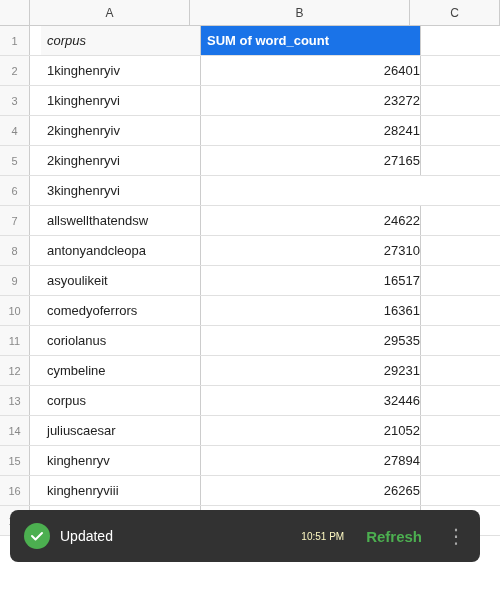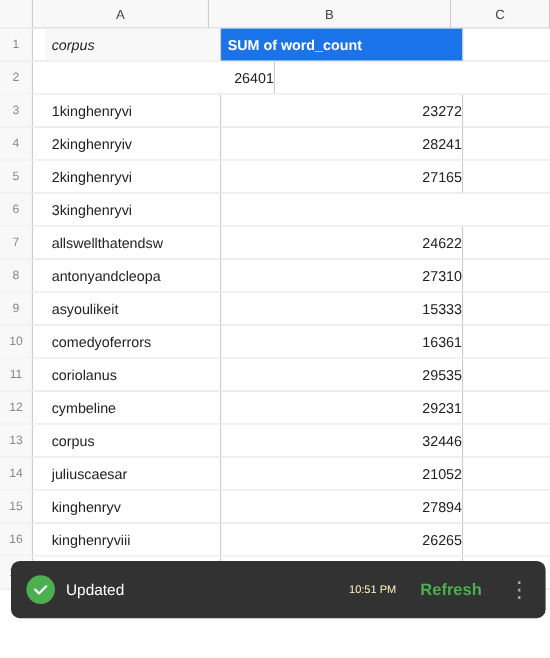--- a/index.html
+++ b/index.html
@@ -138,21 +138,21 @@
     
     .header-row {
       background: #f8f8f8;
     }
 
     
     .toast {
       position: absolute;
       bottom: 36px;
       left: 10px;
-      right: 4px;
+      right: 20px;
       height: 52px;
       background: #323232;
       border-radius: 8px;
       display: flex;
       align-items: center;
       padding: 0 14px;
       z-index: 100;
       gap: 10px;
     }
 
@@ -224,20 +224,21 @@
   <div class="table-row header-row">
     <div class="row-num">1</div>
     <div class="cell-a header-cell">corpus</div>
     <div class="cell-b header-cell-b">SUM of word_count</div>
     <div class="cell-c"></div>
   </div>
 
   <div class="table-body" id="table-body">
       <div class="table-row">
         <div class="row-num">2</div>
+        <div class="cell-a">1kinghenryiv</div>
         <div class="cell-b">26401</div>
         <div class="cell-c"></div>
       </div>
       <div class="table-row">
         <div class="row-num">3</div>
         <div class="cell-a">1kinghenryvi</div>
         <div class="cell-b">23272</div>
         <div class="cell-c"></div>
       </div>
       <div class="table-row">
@@ -265,21 +266,21 @@
       </div>
       <div class="table-row">
         <div class="row-num">8</div>
         <div class="cell-a">antonyandcleopa</div>
         <div class="cell-b">27310</div>
         <div class="cell-c"></div>
       </div>
       <div class="table-row">
         <div class="row-num">9</div>
         <div class="cell-a">asyoulikeit</div>
-        <div class="cell-b">15333</div>
+        <div class="cell-b">16517</div>
         <div class="cell-c"></div>
       </div>
       <div class="table-row">
         <div class="row-num">10</div>
         <div class="cell-a">comedyoferrors</div>
         <div class="cell-b">16361</div>
         <div class="cell-c"></div>
       </div>
       <div class="table-row">
         <div class="row-num">11</div>

